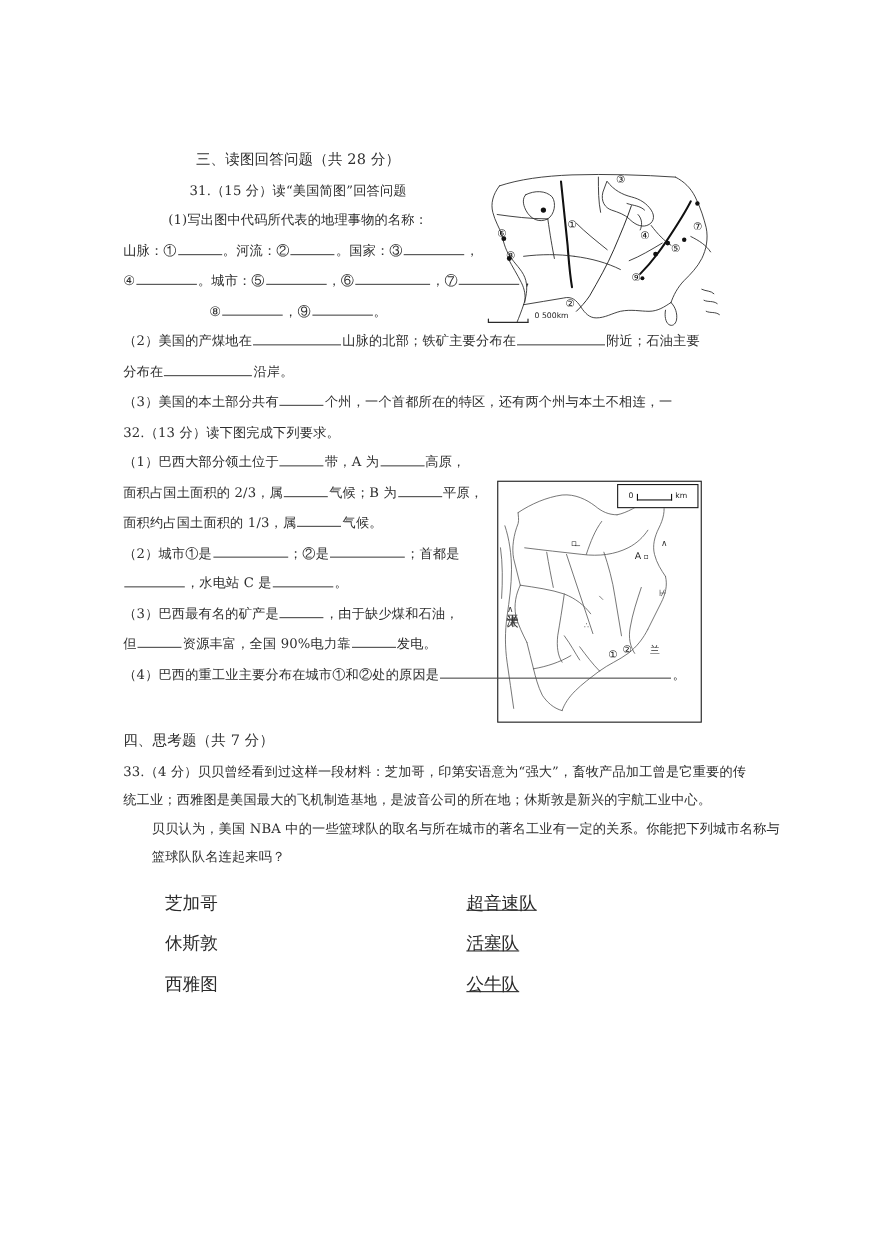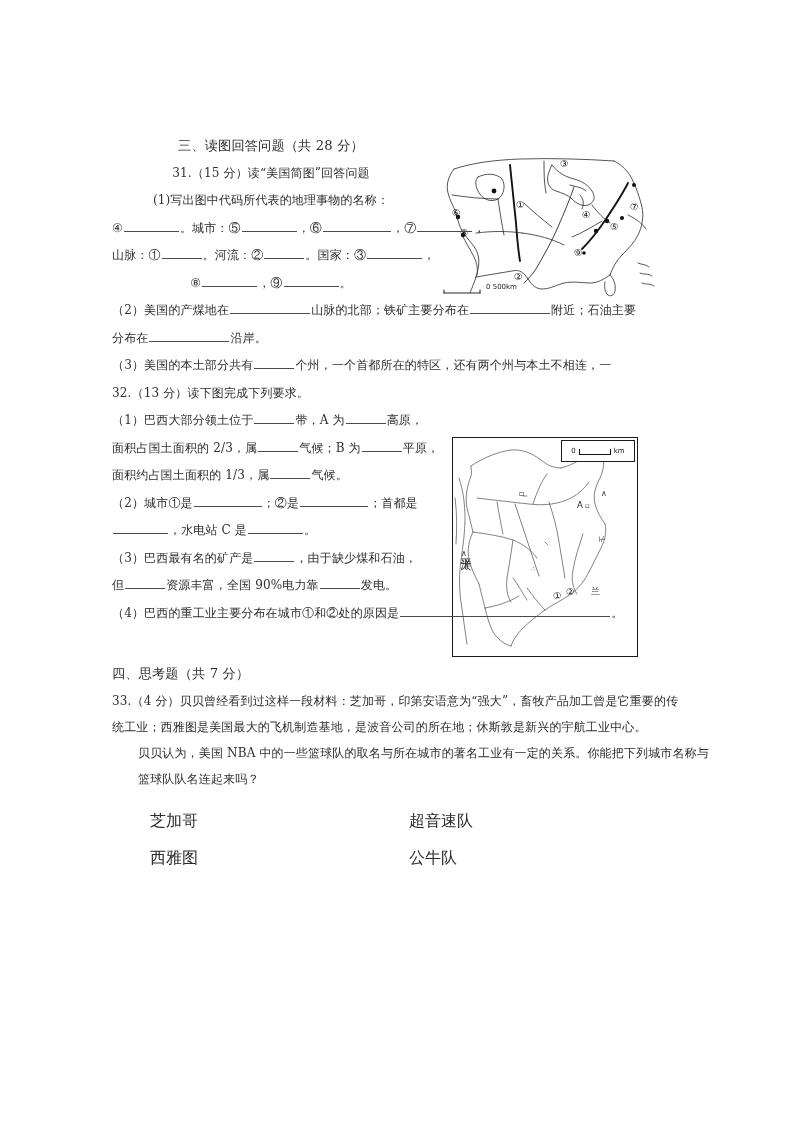--- a/index.html
+++ b/index.html
@@ -139,21 +139,22 @@
     line-height: 37px;
     position: relative;
     height: 37px;
   }
   .match-left {
     position: absolute;
     left: 38px;
   }
   .match-right {
     position: absolute;
-    left: 297px;
+    left: 312px;
+    text-decoration: underline;
   }
   .para-ind { padding-left: 26px; }
 </style>
 </head>
 <body>
 
 <div class="page">
 
   <div class="us-map">
     <svg width="240" height="160" viewBox="0 0 240 160">
@@ -292,25 +293,25 @@
 
   <div class="content">
 
     <div class="line sec-head q31-col">三、读图回答问题（共 28 分）</div>
 
     <div class="line q31-col">31.（15 分）读“美国简图”回答问题</div>
 
     <div class="line q31-col">(1)写出图中代码所代表的地理事物的名称：</div>
 
     <div class="line q31-col">
+      <span>山脉：①</span><span class="blank b-sm"></span><span>。河流：②</span><span class="blank b-sm"></span><span>。国家：③</span><span class="blank b-md"></span><span>，</span>
+    </div>
+
+    <div class="line q31-col">
       <span>④</span><span class="blank b-md"></span><span>。城市：⑤</span><span class="blank b-md"></span><span>，⑥</span><span class="blank b-lg"></span><span>，⑦</span><span class="blank b-md"></span><span>，</span>
-    </div>
-
-    <div class="line q31-col">
-      <span>山脉：①</span><span class="blank b-sm"></span><span>。河流：②</span><span class="blank b-sm"></span><span>。国家：③</span><span class="blank b-md"></span><span>，</span>
     </div>
 
     <div class="line q31-col">
       <span>⑧</span><span class="blank b-md"></span><span>，⑨</span><span class="blank b-md"></span><span>。</span>
     </div>
 
     <div class="line full-col">
       <span>（2）美国的产煤地在</span><span class="blank b-xl"></span><span>山脉的北部；铁矿主要分布在</span><span class="blank b-xl"></span><span>附近；石油主要</span>
     </div>
     <div class="line full-col">
@@ -357,18 +358,22 @@
     <div class="line wrap full-col" style="line-height:26px;">33.（4 分）贝贝曾经看到过这样一段材料：芝加哥，印第安语意为“强大”，畜牧产品加工曾是它重要的传统工业；西雅图是美国最大的飞机制造基地，是波音公司的所在地；休斯敦是新兴的宇航工业中心。</div>
     <div class="line wrap full-col para-ind" style="line-height:26px;">贝贝认为，美国 NBA 中的一些篮球队的取名与所在城市的著名工业有一定的关系。你能把下列城市名称与篮球队队名连起来吗？</div>
 
     <div style="height:10px"></div>
 
     <div class="match-row">
       <span class="match-left">芝加哥</span>
       <span class="match-right">超音速队</span>
     </div>
     <div class="match-row">
+      <span class="match-left">休斯敦</span>
+      <span class="match-right">活塞队</span>
+    </div>
+    <div class="match-row">
       <span class="match-left">西雅图</span>
       <span class="match-right">公牛队</span>
     </div>
 
   </div>
 </div>
 
 </body></html>

